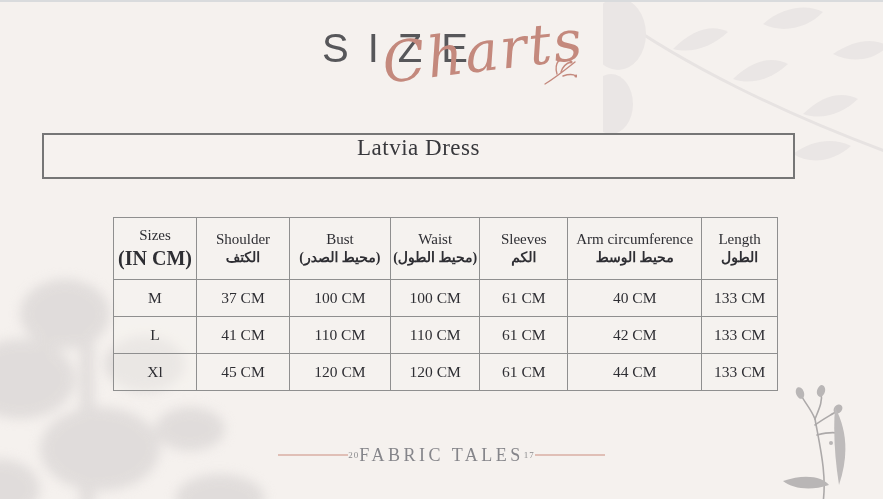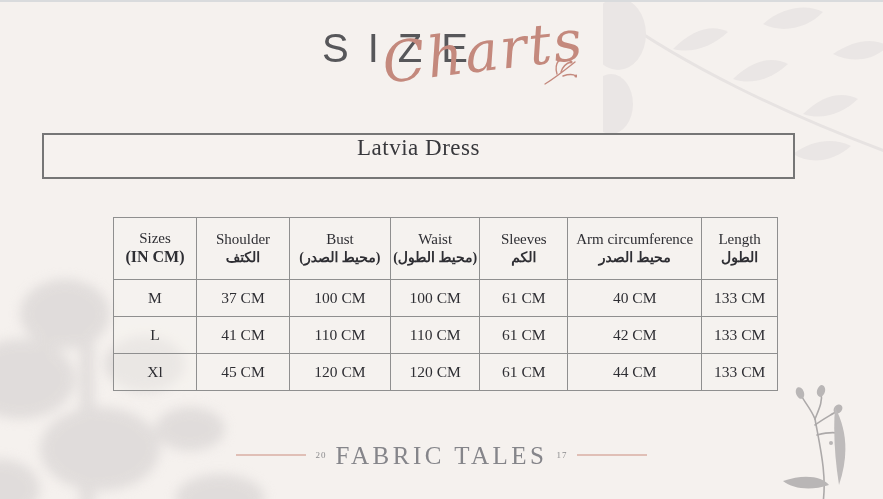--- a/index.html
+++ b/index.html
@@ -57,31 +57,31 @@
   }
   .size-table th,.size-table td{
     border:1px solid #8f8f8f;
     text-align:center;vertical-align:middle;
     color:#2e2e33;padding:0 2px;
   }
   .size-table thead tr{height:62px;}
   .size-table tbody tr{height:37px;}
   .th-en{font-size:15px;font-weight:400;line-height:1.25;}
   .th-sub{font-size:14px;line-height:1.3;}
-  .th-sub.en{font-size:16px;}
+  .th-sub.en{font-size:20px;}
   .size-table td{font-size:15.5px;}
   
   .footer{
     position:absolute;left:0;top:438px;width:883px;height:30px;
-    display:flex;align-items:center;justify-content:center;gap:9px;
+    display:flex;align-items:center;justify-content:center;
   }
   .footer .rule{width:70px;height:2px;background:#e0bfb6;}
   .footer .yr{font-family:"Liberation Serif",serif;font-size:9px;color:#8b8b8d;letter-spacing:1px;}
   .footer .brand{
-    font-family:"Liberation Serif",serif;font-size:25px;color:#85858a;
+    font-family:"Liberation Serif",serif;font-size:18px;color:#85858a;
     letter-spacing:3.5px;line-height:1;
   }
 </style>
 </head>
 <body>
 
 <div class="page">
 
   <svg class="wm wm-topright" width="300" height="210" viewBox="0 0 300 210" fill="none">
     <g stroke="#e3dfde" stroke-width="3" fill="#e7e3e2">
@@ -176,21 +176,21 @@
         <th>
           <div class="th-en">Waist</div>
           <div class="th-sub" dir="rtl">(محيط الطول)</div>
         </th>
         <th>
           <div class="th-en">Sleeves</div>
           <div class="th-sub" dir="rtl">الكم</div>
         </th>
         <th>
           <div class="th-en">Arm circumference</div>
-          <div class="th-sub" dir="rtl">محيط الصدر</div>
+          <div class="th-sub" dir="rtl">محيط الوسط</div>
         </th>
         <th>
           <div class="th-en">Length</div>
           <div class="th-sub" dir="rtl">الطول</div>
         </th>
       </tr>
     </thead>
     <tbody>
       <tr>
         <td>M</td>

